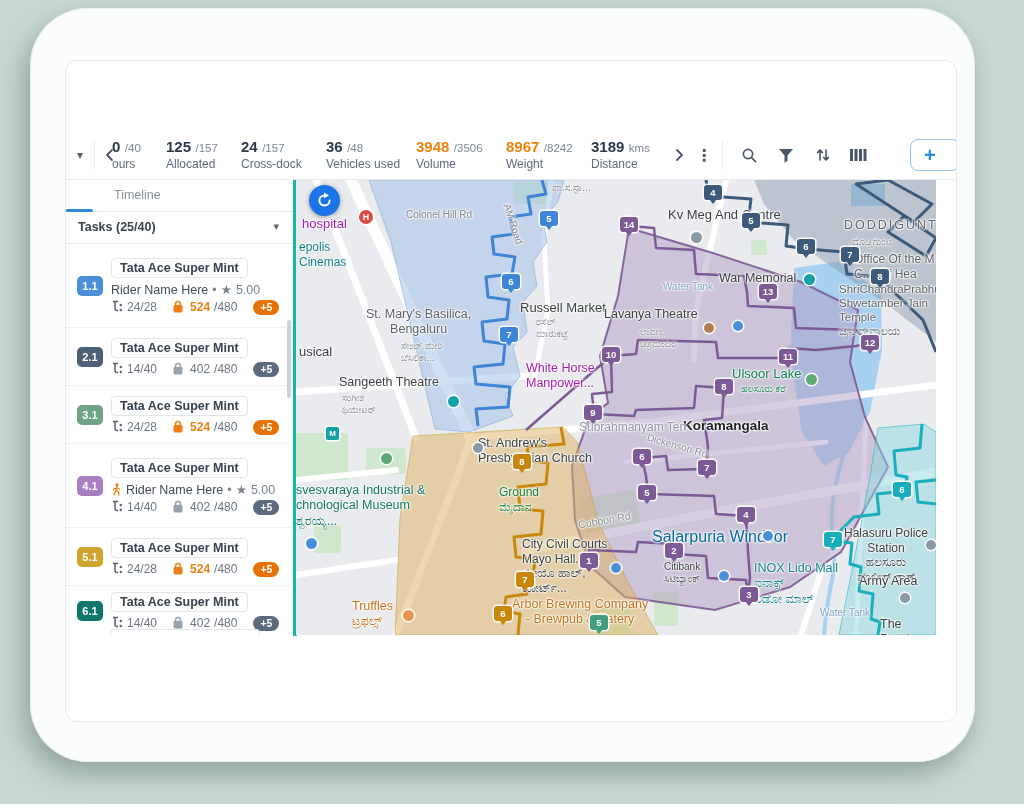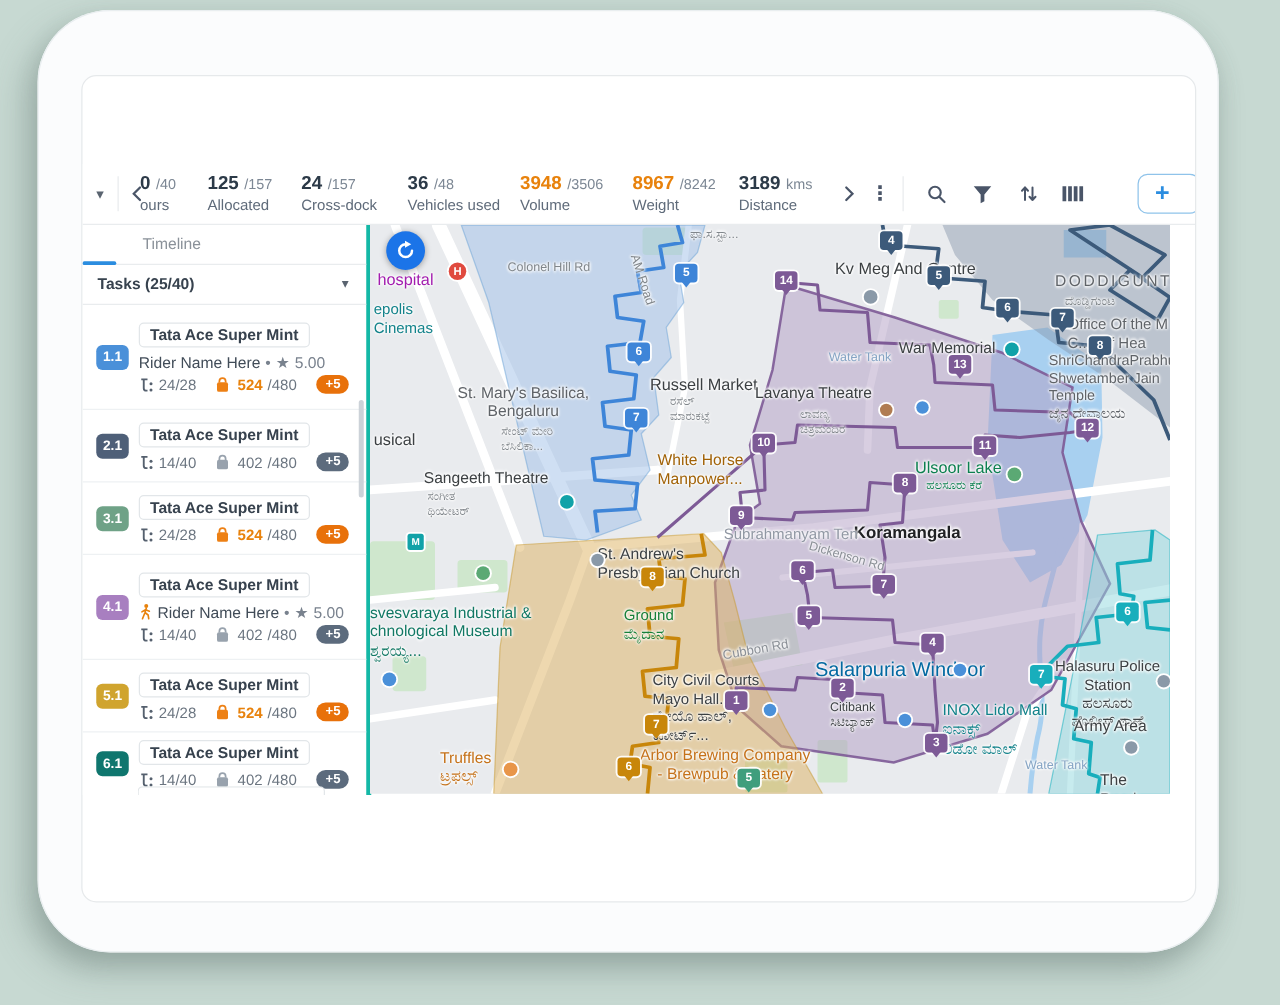--- a/index.html
+++ b/index.html
@@ -30,21 +30,21 @@
   .taskhdr{position:absolute;left:12px;top:8px;font-size:12.5px;font-weight:bold;color:#37424e}
   .taskcaret{position:absolute;right:14px;top:8px;font-size:11px;color:#5a6470}
   .card{position:relative;border-bottom:1px solid #eef1f3;display:flex;align-items:center}
   .card.h84{height:83px}.card.h57{height:57px}.card.h49{height:49px;border-bottom:none;overflow:hidden}
   .badge{flex:0 0 auto;margin-left:11px;min-width:26px;height:20px;border-radius:5px;color:#fff;font-size:11px;font-weight:bold;
     display:flex;align-items:center;justify-content:center}
   .cbody{margin-left:8px;display:flex;flex-direction:column;justify-content:center}
   .chip{display:inline-block;align-self:flex-start;border:1px solid #e2e6e9;border-radius:4px;padding:2px 8px;font-size:12.5px;font-weight:bold;color:#37424e;background:#fff;margin:2px 0 3px}
   .rider{display:flex;align-items:center;font-size:12.5px;color:#414c58;margin:1px 0 2px;gap:4px}
   .rider .dim{color:#79828e}
-  .crow{display:flex;align-items:center;font-size:12px;color:#6b7580;gap:4px;margin-top:1px}
+  .crow{display:flex;font-size:12px;color:#6b7580;gap:4px;margin-top:1px}
   .crow svg{flex:0 0 auto}
   .bag{color:#98a2ad;margin-left:10px}
   .card.acc .bag{color:#ed8014}
   .wv{margin-left:1px}
   .card.acc .wv{color:#e8820c;font-weight:bold}
   .pill{margin-left:12px;background:#5c6b7d;color:#fff;font-size:10.5px;font-weight:bold;border-radius:9px;padding:2px 7px;line-height:1}
   .card.acc .pill{background:#e8710a}
   .scrollthumb{position:absolute;right:2px;top:140px;width:4px;height:78px;background:#ccd2d8;border-radius:2px}
   .partialchip{position:absolute;bottom:0;left:44px;width:148px;height:6px;border:1px solid #e2e6e9;border-bottom:none;border-radius:4px 4px 0 0;background:#fff}
 
@@ -378,21 +378,21 @@
         <div class="lbl" style="left: 110px; top: 29px; color: rgb(128, 134, 139); font-size: 10px;">Colonel Hill Rd</div>
         <div class="lbl" style="left: 196px; top: 38px; color: rgb(128, 134, 139); font-size: 10px; transform: rotate(72deg);">AM Road</div>
         <div class="lbl" style="left: 256px; top: 2px; color: rgb(128, 134, 139); font-size: 10px;">ಫಾ.ಸ.ಸ್ಟಾ...</div>
         <div class="lbl" style="left: 70px; top: 127px; color: rgb(95, 99, 104); font-size: 12.5px; text-align: center;">St. Mary's Basilica,
 Bengaluru</div>
         <div class="lbl" style="left: 105px; top: 160px; color: rgb(128, 134, 139); font-size: 9.5px;">ಸೇಂಟ್ ಮೇರಿ
 ಬೆಸಿಲಿಕಾ...</div>
         <div class="lbl" style="left: 224px; top: 120px; color: rgb(60, 64, 67); font-size: 13px;">Russell Market</div>
         <div class="lbl" style="left: 240px; top: 136px; color: rgb(128, 134, 139); font-size: 9.5px;">ರಸೆಲ್
 ಮಾರುಕಟ್ಟೆ</div>
-        <div class="lbl" style="left: 230px; top: 181px; color: #a16207; font-size: 12.5px;">White Horse
+        <div class="lbl" style="left: 230px; top: 181px; color: #a21caf; font-size: 12.5px;">White Horse
 Manpower...</div>
         <div class="lbl" style="left: 43px; top: 195px; color: rgb(60, 64, 67); font-size: 12.5px;">Sangeeth Theatre</div>
         <div class="lbl" style="left: 46px; top: 212px; color: rgb(128, 134, 139); font-size: 9.5px;">ಸಂಗೀತ
 ಥಿಯೇಟರ್</div>
         <div class="lbl" style="left: 372px; top: 27px; color: rgb(60, 64, 67); font-size: 13px;">Kv Meg And Centre</div>
         <div class="lbl" style="left: 423px; top: 91px; color: rgb(60, 64, 67); font-size: 12.5px;">War Memorial</div>
         <div class="lbl" style="left: 367px; top: 101px; color: rgb(133, 164, 196); font-size: 10px;">Water Tank</div>
         <div class="lbl" style="left: 308px; top: 127px; color: rgb(60, 64, 67); font-size: 12.5px;">Lavanya Theatre</div>
         <div class="lbl" style="left: 344px; top: 146px; color: rgb(128, 134, 139); font-size: 9.5px;">ಲಾವಣ್ಯ
 ಚಿತ್ರಮಂದಿರ</div>

